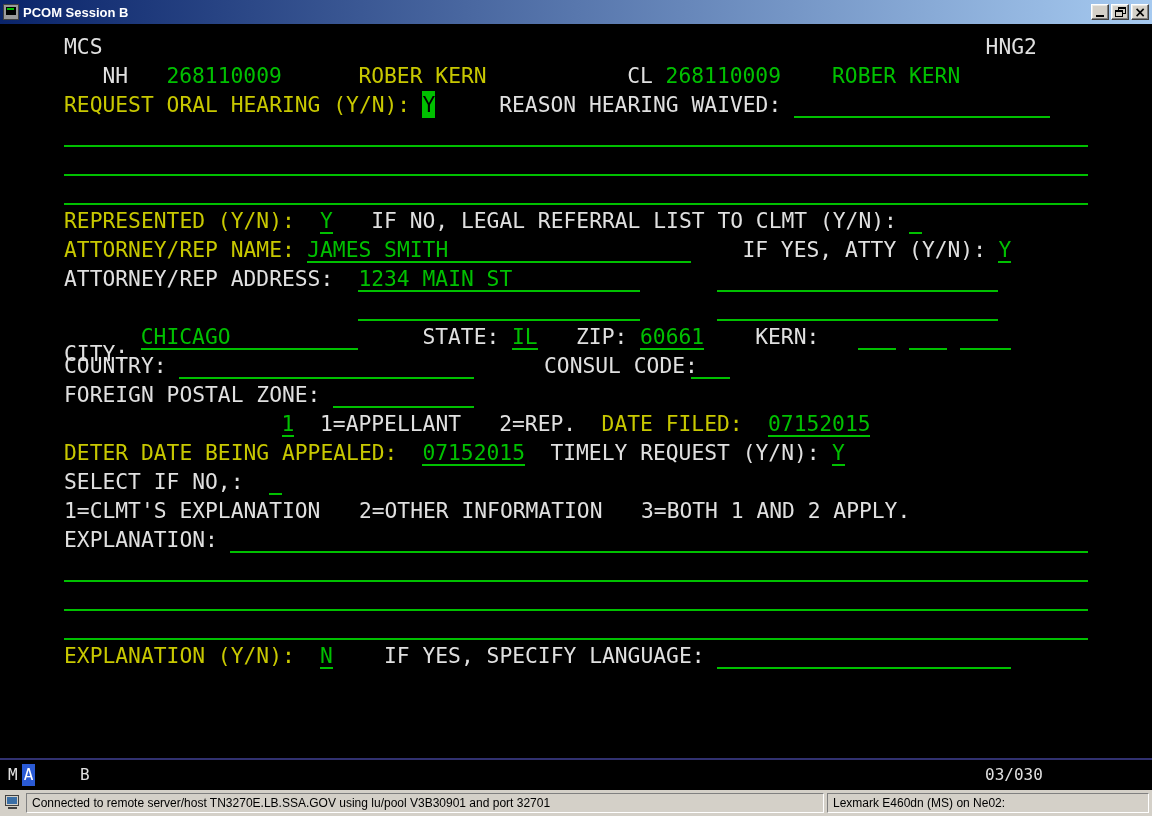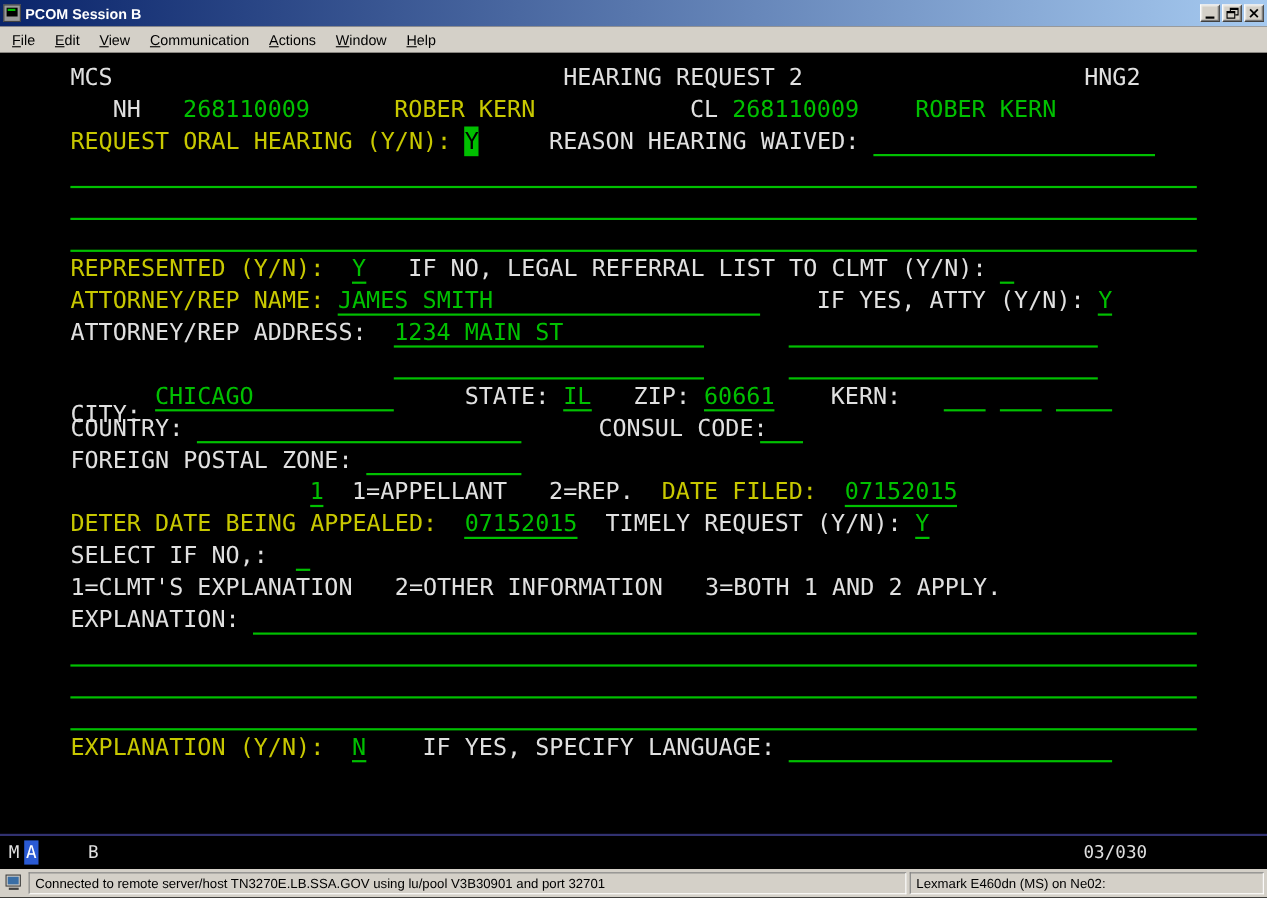--- a/index.html
+++ b/index.html
@@ -74,39 +74,29 @@
             <i class="b"></i>
             <i class="f"></i>
           </div>
         </div>
       <div class="win-btn">
           <span class="glyph-close">×</span>
         </div>
     </div>
   </div>
 
-  <div class="menubar">
-      <div class="menu-item"><u>F</u>ile</div>
-      <div class="menu-item"><u>E</u>dit</div>
-      <div class="menu-item"><u>V</u>iew</div>
-      <div class="menu-item"><u>C</u>ommunication</div>
-      <div class="menu-item"><u>A</u>ctions</div>
-      <div class="menu-item"><u>W</u>indow</div>
-      <div class="menu-item"><u>H</u>elp</div>
-    </div>
 
   <div class="terminal">
     <div class="oia">
       <span class="oia-m">M</span>
       <span class="oia-a">A</span>
       <span class="oia-b">B</span>
       <span class="oia-pos">03/030</span>
     </div>
   <span class="seg k-w" style="left: 64px; top: 9px;">MCS</span>
-      <span class="seg k-w" style="left: 512px; top: 9px;">HEARING REQUEST 2</span>
       <span class="seg k-w" style="left: 985.6px; top: 9px;">HNG2</span>
       <span class="seg k-w" style="left: 102.4px; top: 38px;">NH</span>
       <span class="seg k-g" style="left: 166.4px; top: 38px;">268110009</span>
       <span class="seg k-y" style="left: 358.4px; top: 38px;">ROBER KERN</span>
       <span class="seg k-w" style="left: 627.2px; top: 38px;">CL</span>
       <span class="seg k-g" style="left: 665.6px; top: 38px;">268110009</span>
       <span class="seg k-g" style="left: 832px; top: 38px;">ROBER KERN</span>
       <span class="seg k-y" style="left: 64px; top: 67px;">REQUEST ORAL HEARING (Y/N):</span>
       <span class="seg k-inv" style="left: 422.4px; top: 67px;">Y</span>
       <span class="seg k-w" style="left: 499.2px; top: 67px;">REASON HEARING WAIVED:</span>

